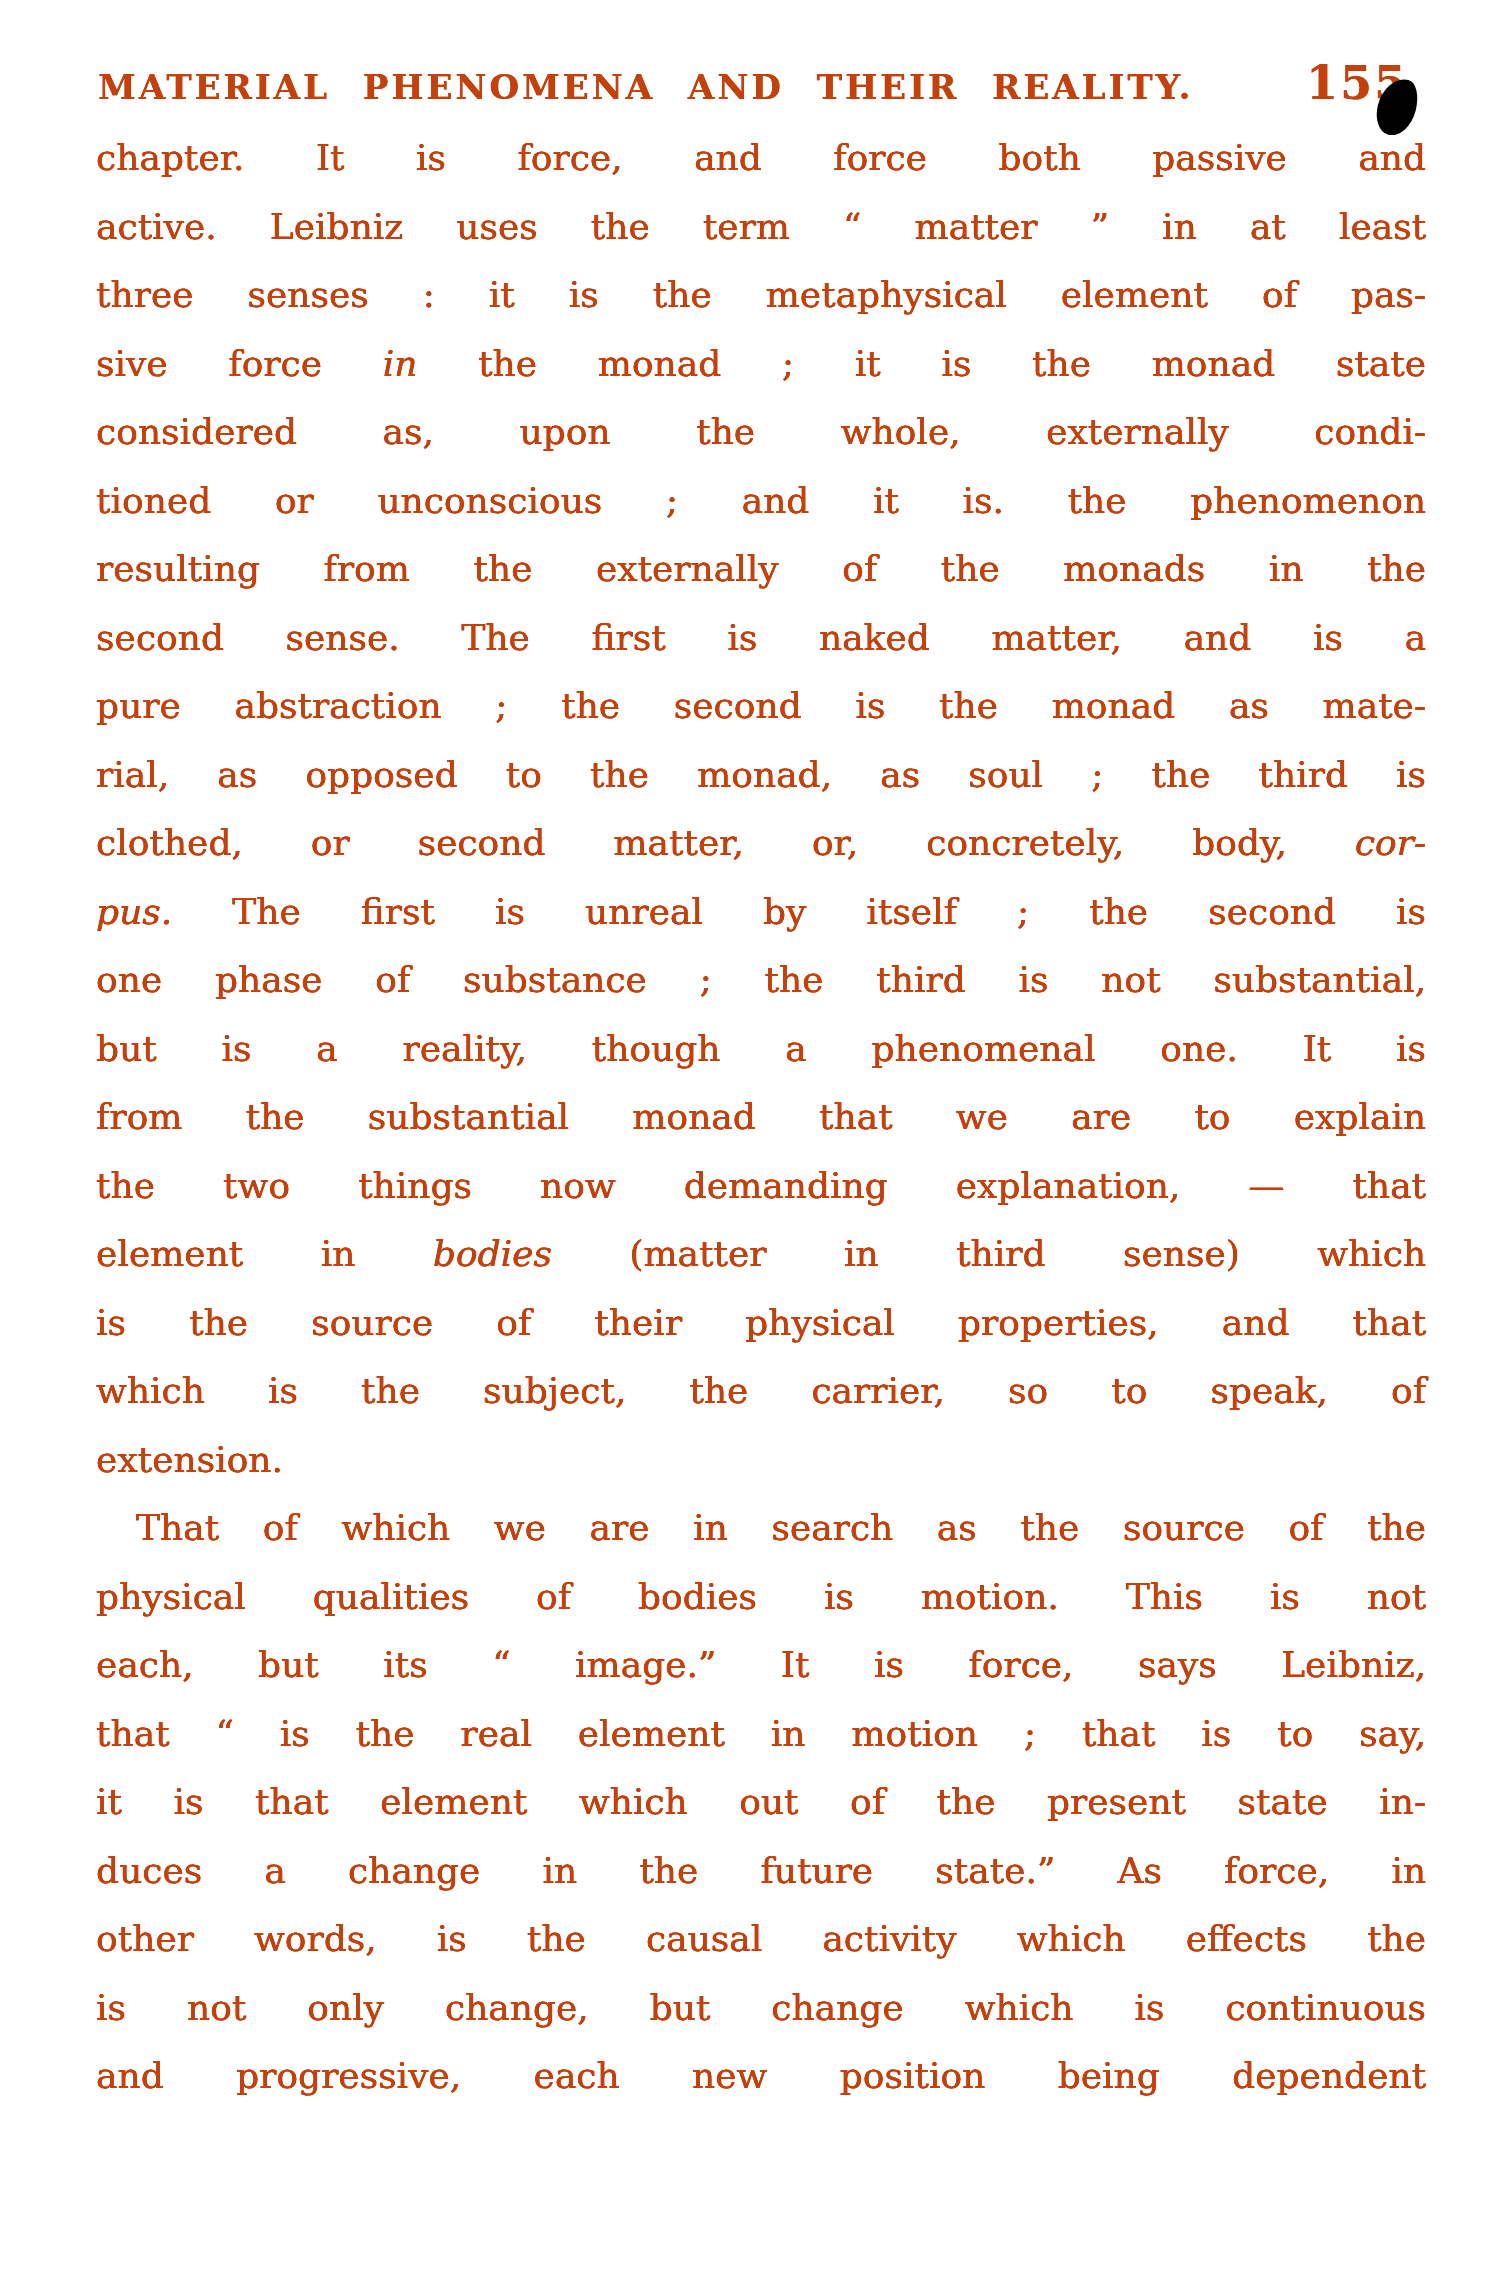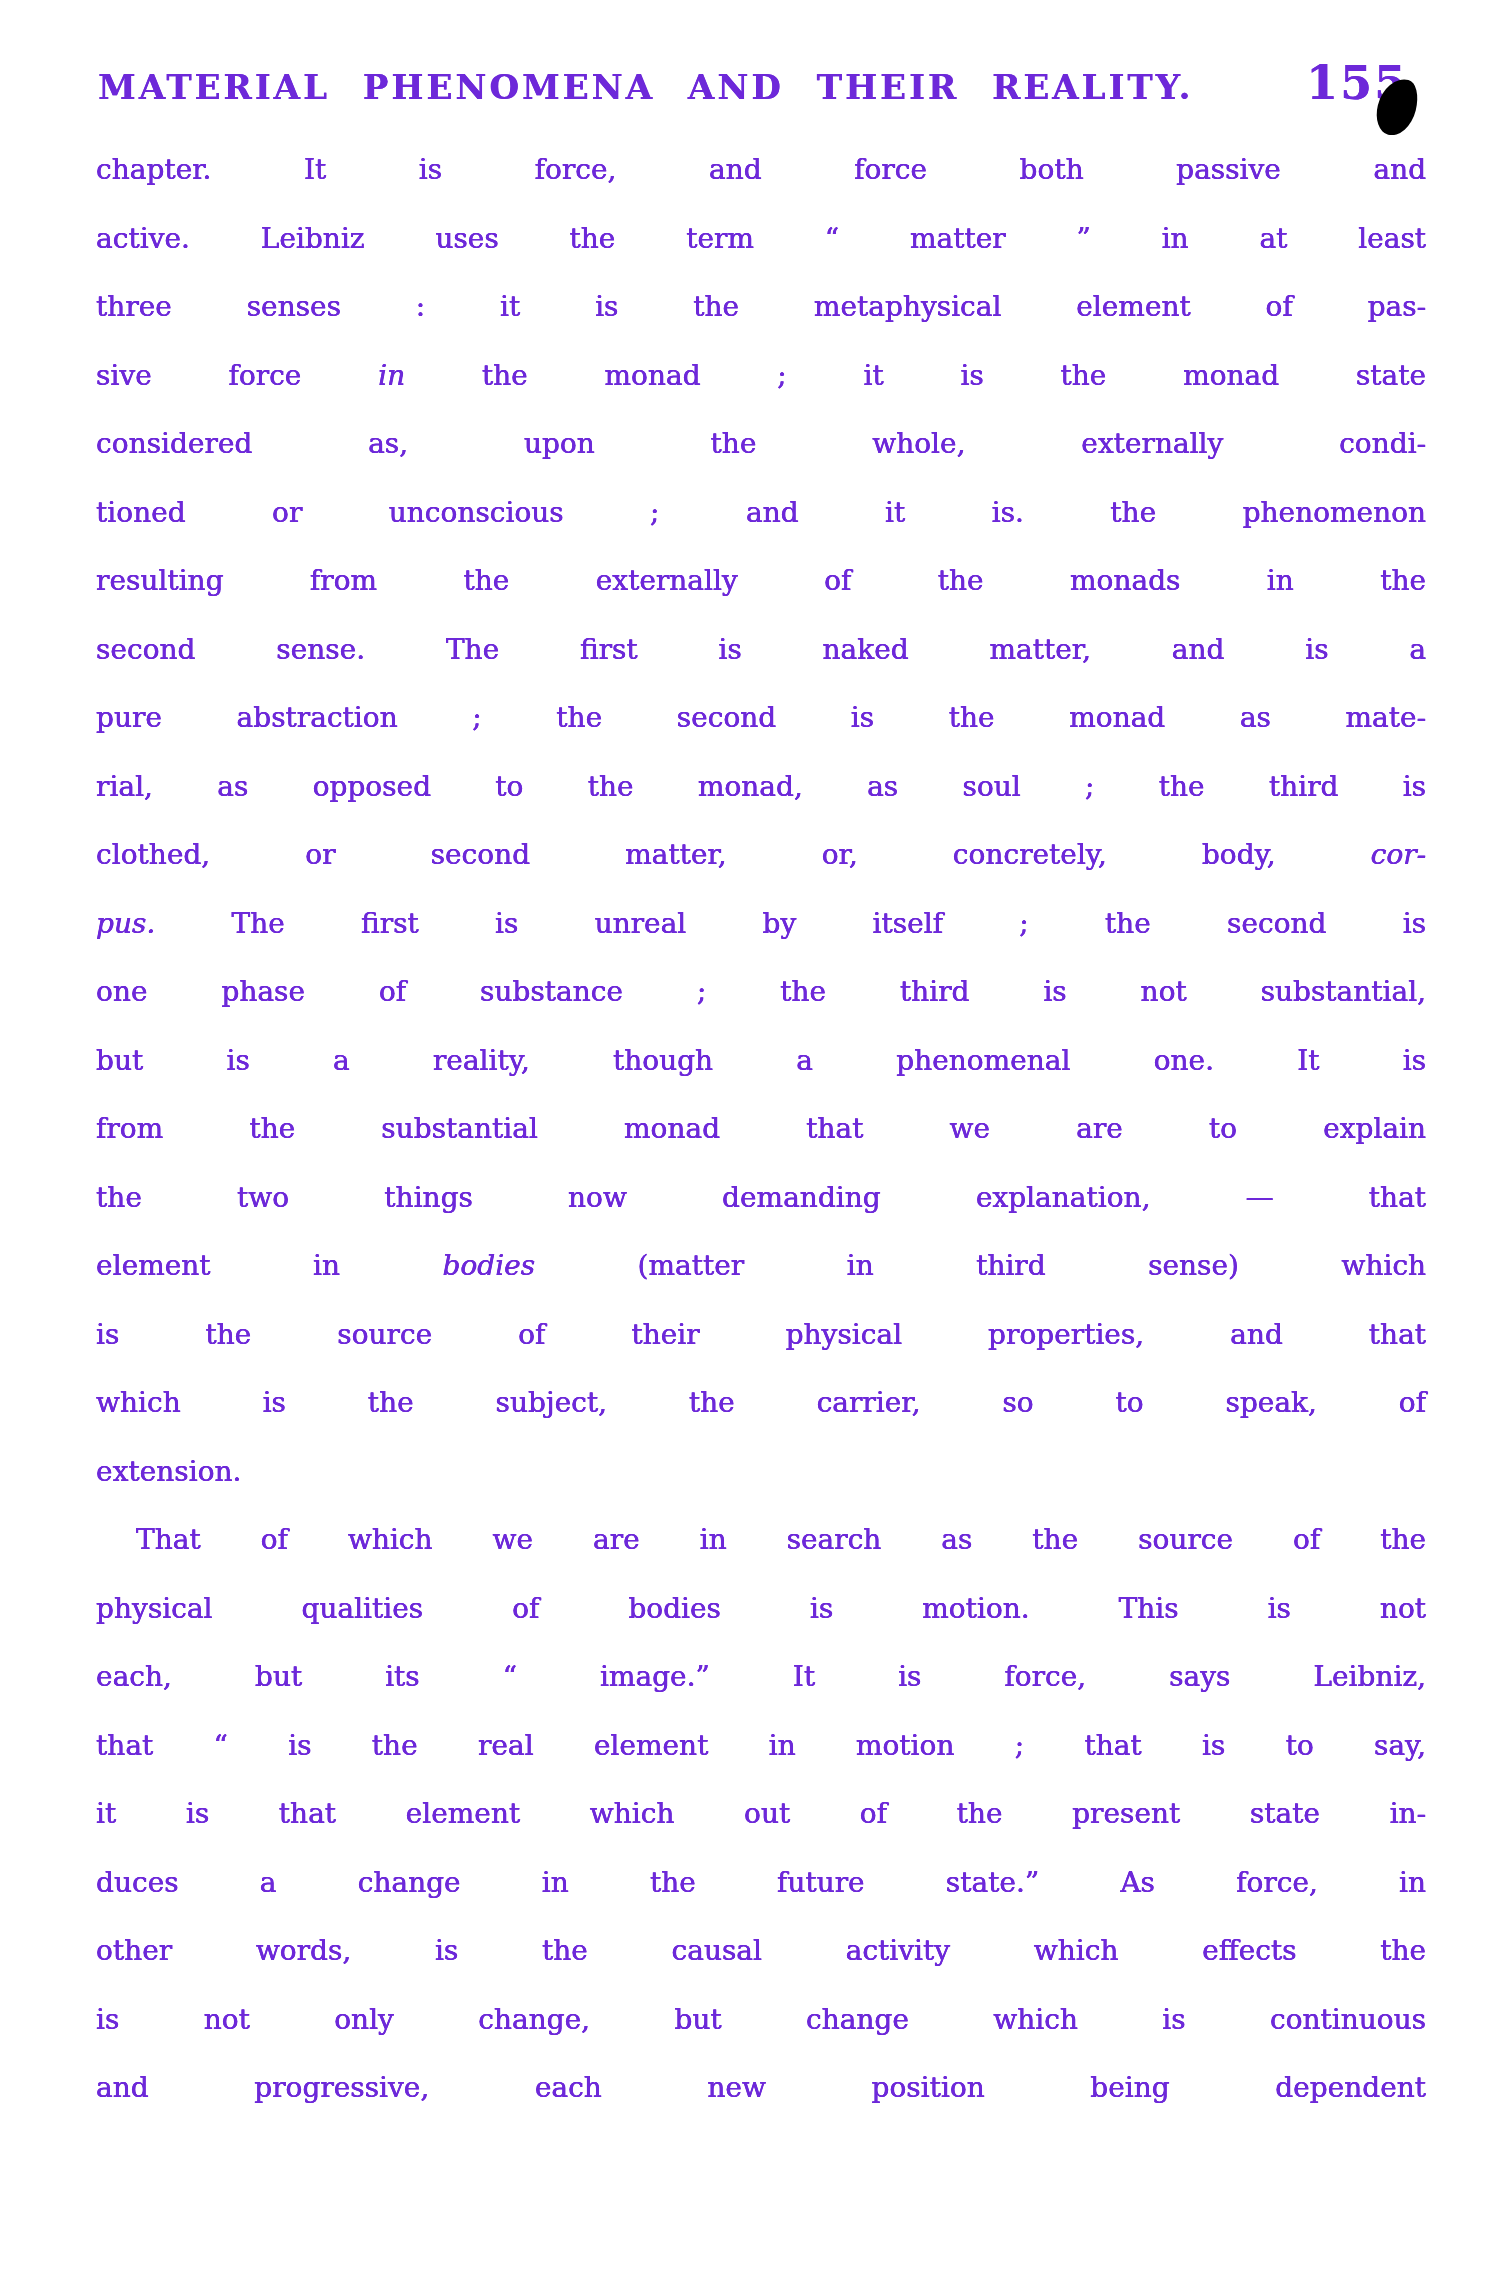--- a/index.html
+++ b/index.html
@@ -5,21 +5,21 @@
   html, body {
     margin: 0;
     padding: 0;
     background: #ffffff;
   }
   .page {
     position: relative;
     width: 1490px;
     height: 2284px;
     background: #ffffff;
-    color: #6d28d9;
+    color: #c2410c;
     font-family: "DejaVu Serif", "Liberation Serif", serif;
     overflow: hidden;
   }
   .header {
     position: absolute;
     top: 56px;
     left: 98px;
     right: 82px;
     display: flex;
     justify-content: space-between;
@@ -45,24 +45,24 @@
     width: 38px;
     height: 58px;
     right: -8px;
     top: 22px;
     background: #000;
     border-radius: 62% 38% 55% 45% / 55% 48% 52% 45%;
     transform: rotate(14deg);
   }
   .body-text {
     position: absolute;
-    top: 136px;
+    top: 124px;
     left: 96px;
     width: 1330px;
-    font-size: 28px;
+    font-size: 36px;
     line-height: 68.5px;
     text-shadow: 0.35px 0 0 currentColor, -0.15px 0 0 currentColor;
   }
   .line {
     text-align: justify;
     text-align-last: justify;
     white-space: normal;
   }
   .line.no-just {
     text-align-last: left;

